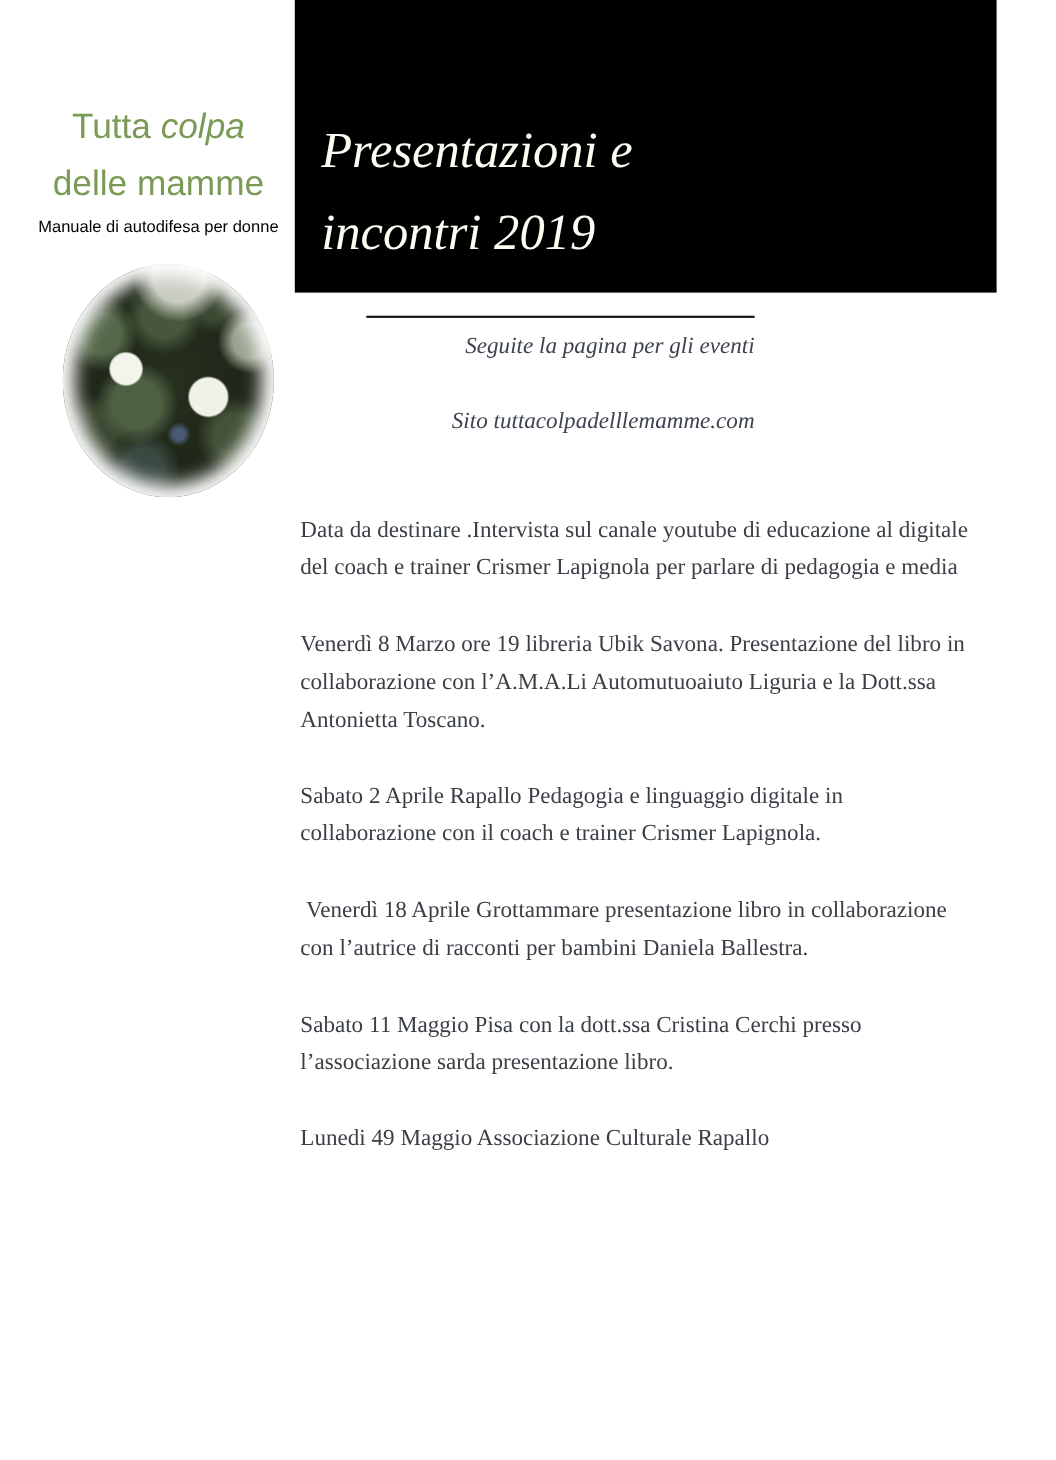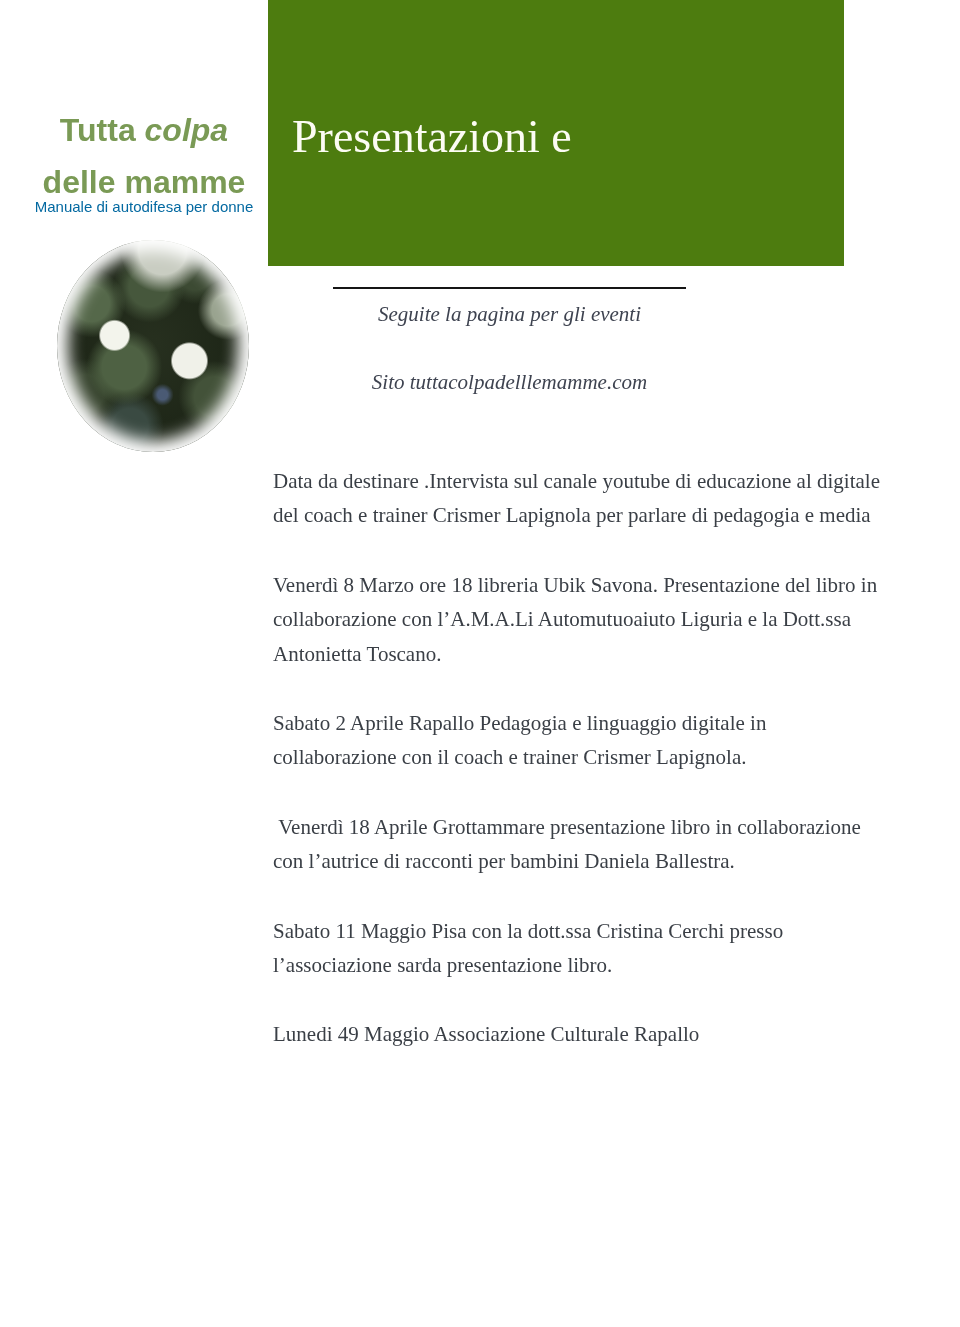--- a/index.html
+++ b/index.html
@@ -14,30 +14,29 @@
 
   
   .book-title {
     position: absolute;
     left: 28px; top: 88px; width: 232px;
     text-align: center;
     font-family: "Liberation Sans", sans-serif;
     color: #7a9a55;
     font-size: 32px;
     line-height: 52px;
-    font-weight: 700;
-    margin-top: 16px;
+    font-weight: 400;
   }
   .book-title .italic { font-style: italic; }
   .book-subtitle {
     position: absolute;
     left: 28px; top: 197px; width: 232px;
     text-align: center;
     font-family: "Liberation Sans", sans-serif;
-    color: #0369a1;
+    color: #000000;
     font-size: 15px;
     line-height: 20px;
   }
   .cover-photo {
     position: absolute;
     left: 57px; top: 240px;
     width: 192px; height: 212px;
     border-radius: 50%;
     background:
       radial-gradient(circle at 30% 45%, #f3f4ec 0 14px, rgba(243,244,236,0) 16px),
@@ -52,22 +51,23 @@
       radial-gradient(circle at 82% 74%, #435239 0 20px, rgba(67,82,57,0) 36px),
       radial-gradient(circle at 15% 72%, #38452f 0 18px, rgba(56,69,47,0) 34px),
       radial-gradient(circle at 38% 88%, #3a4a42 0 18px, rgba(58,74,66,0) 34px),
       radial-gradient(ellipse at 50% 50%, #27301f 0%, #1b2315 75%, #161c12 100%);
     box-shadow: inset 0 0 16px 11px #ffffff;
   }
 
   
   .banner {
     position: absolute;
-    left: 268px; top: 0; width: 576px; height: 266px;
-    background: #4d7c0f;
+    left: 268px; top: 0; width: 638px; height: 266px;
+    background: #000000;
+    font-style: italic;
   }
   .banner-title {
     position: absolute;
     left: 24px; top: 100px;
     margin: 0;
     color: #fcfcf3;
     font-family: "Liberation Serif", serif;
     font-weight: 400;
     font-size: 46px;
     line-height: 74px;
@@ -77,21 +77,21 @@
   
   .rule {
     position: absolute;
     left: 333px; top: 287px; width: 353px; height: 2px;
     background: #151515;
     border: none; margin: 0;
   }
   .subnotes {
     position: absolute;
     left: 333px; top: 300px; width: 353px;
-    text-align: center;
+    text-align: right;
     font-style: italic;
     font-size: 21px;
     line-height: 28px;
     color: #3e4350;
   }
   .subnotes p { margin: 0; }
   .subnotes p + p { margin-top: 40px; }
 
   
   .events {
@@ -116,32 +116,33 @@
     <div>delle mamme</div>
   </div>
 
   <div class="book-subtitle">Manuale di autodifesa per donne</div>
 
   <div class="cover-photo"></div>
 
   <header class="banner">
     <h1 class="banner-title">
       <span class="line">Presentazioni e</span>
+      <span class="line">incontri 2019</span>
     </h1>
   </header>
 
   <hr class="rule">
 
   <div class="subnotes">
     <p>Seguite la pagina per gli eventi</p>
     <p>Sito tuttacolpadelllemamme.com</p>
   </div>
 
   <main class="events">
     <p class="event">Data da destinare .Intervista sul canale youtube di educazione al digitale del coach e trainer Crismer Lapignola per parlare di pedagogia e media</p>
-    <p class="event">Venerdì 8 Marzo ore 18 libreria Ubik Savona. Presentazione del libro in collaborazione con l’A.M.A.Li Automutuoaiuto Liguria e la Dott.ssa Antonietta Toscano.</p>
+    <p class="event">Venerdì 8 Marzo ore 19 libreria Ubik Savona. Presentazione del libro in collaborazione con l’A.M.A.Li Automutuoaiuto Liguria e la Dott.ssa Antonietta Toscano.</p>
     <p class="event">Sabato 2 Aprile Rapallo Pedagogia e linguaggio digitale in collaborazione con il coach e trainer Crismer Lapignola.</p>
     <p class="event"> Venerdì 18 Aprile Grottammare presentazione libro in collaborazione con l’autrice di racconti per bambini Daniela Ballestra.</p>
     <p class="event">Sabato 11 Maggio Pisa con la dott.ssa Cristina Cerchi presso l’associazione sarda presentazione libro.</p>
     <p class="event">Lunedi 49 Maggio Associazione Culturale Rapallo</p>
   </main>
 
 </div>
 
 </body></html>

